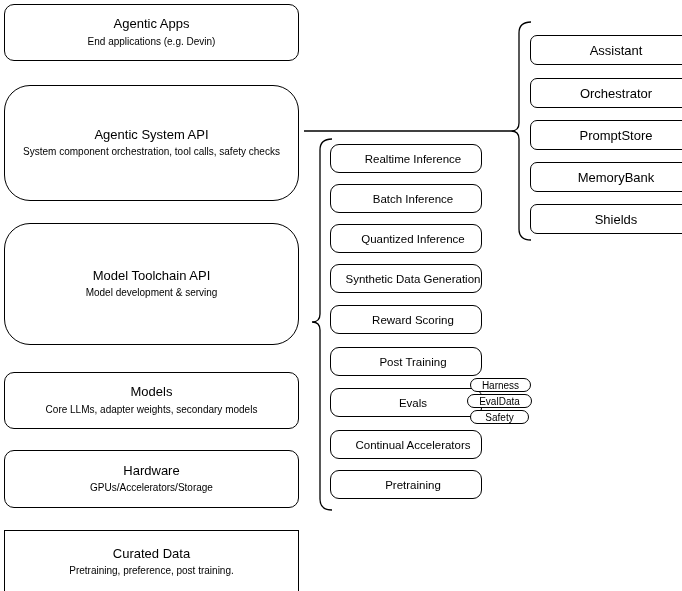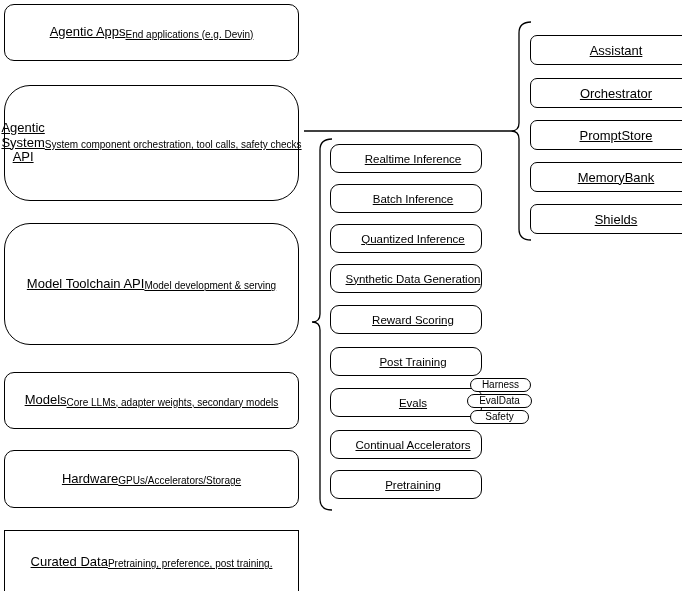--- a/index.html
+++ b/index.html
@@ -17,25 +17,24 @@
     left: 0; top: 0;
     width: 682px; height: 591px;
     pointer-events: none;
   }
   .node {
     position: absolute;
     box-sizing: border-box;
     border: 1.3px solid #000;
     background: #fff;
     display: flex;
-    flex-direction: row;
+    flex-direction: column;
     align-items: center;
     justify-content: center;
     text-align: center;
-    text-decoration: underline;
   }
   .left-node { left: 4px; width: 295px; }
   .node-title { font-size: 13px; line-height: 1.15; }
   .node-sub { font-size: 10px; line-height: 1.2; margin-top: 4px; white-space: nowrap; }
   .mid-node {
     left: 330px; width: 152px; height: 29px;
     border-radius: 9px;
     font-size: 11.5px;
     padding-left: 14px;
   }
@@ -45,20 +44,21 @@
     font-size: 13px;
   }
   .pill {
     position: absolute;
     box-sizing: border-box;
     border: 1.3px solid #000;
     background: #fff;
     border-radius: 8px;
     font-size: 10px;
     display: flex;
+    align-items: center;
     justify-content: center;
     z-index: 5;
   }
 </style>
 </head>
 <body>
 
 <div class="canvas">
 
   <svg class="overlay" viewBox="0 0 682 591" xmlns="http://www.w3.org/2000/svg">

